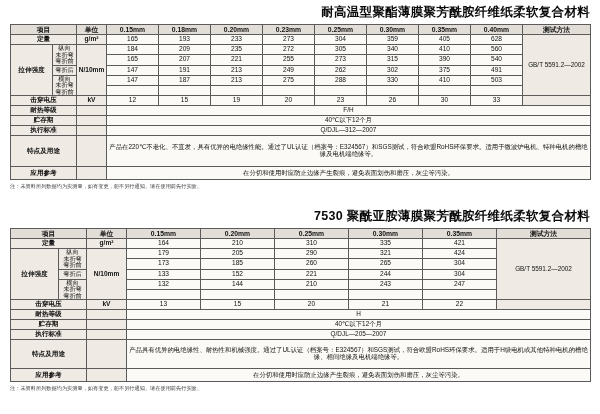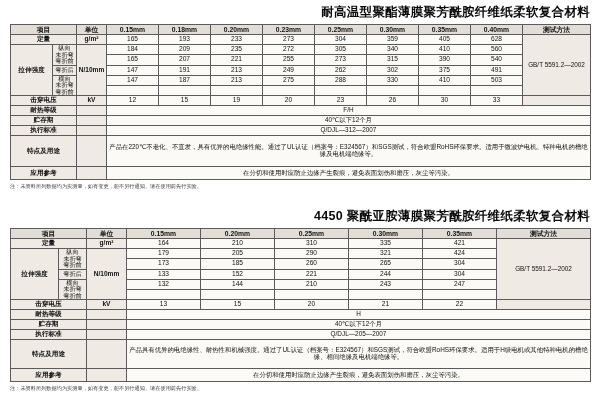--- a/index.html
+++ b/index.html
@@ -214,21 +214,21 @@
         <td class="lbl"></td>
         <td class="center-note" colspan="9">在分切和使用时应防止边缘产生裂痕，避免表面划伤和磨压，灰尘等污染。</td>
       </tr>
     </tbody>
       </table>
 
     <div class="footnote">注：未资料所列数据均为实测量，如有变更，恕不另行通知。请在使用前先行实验。</div>
   </div>
 
   <div class="block block-b">
-    <div class="title">4450 聚酰亚胺薄膜聚芳酰胺纤维纸柔软复合材料</div>
+    <div class="title">7530 聚酰亚胺薄膜聚芳酰胺纤维纸柔软复合材料</div>
 
     <table class="spec">
       <colgroup>
         <col style="width:48px">
           <col style="width:28px">
           <col style="width:40px">
         <col style="width:74px">
           <col style="width:74px">
           <col style="width:74px">
           <col style="width:74px">

